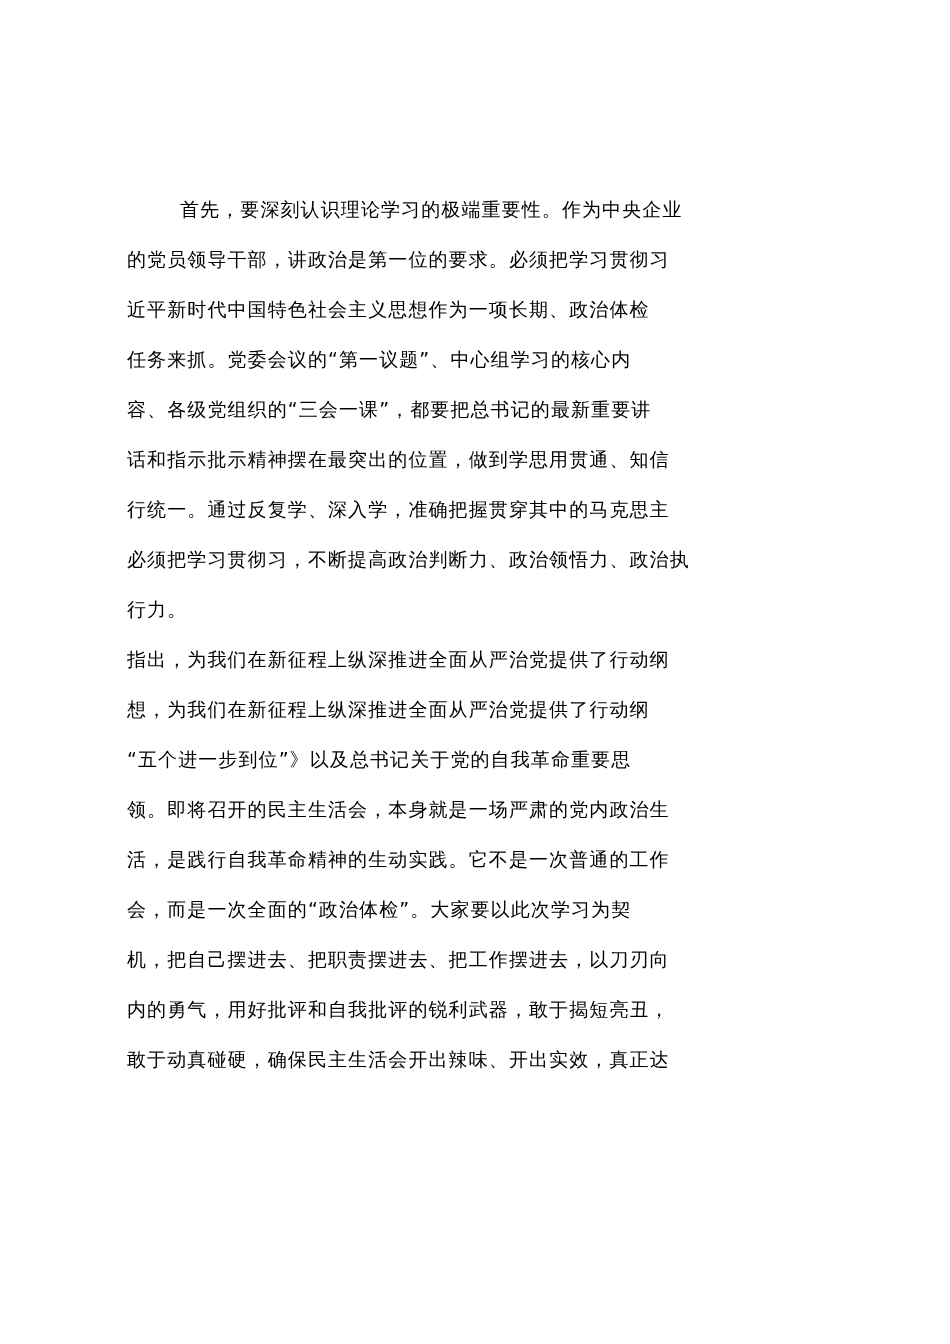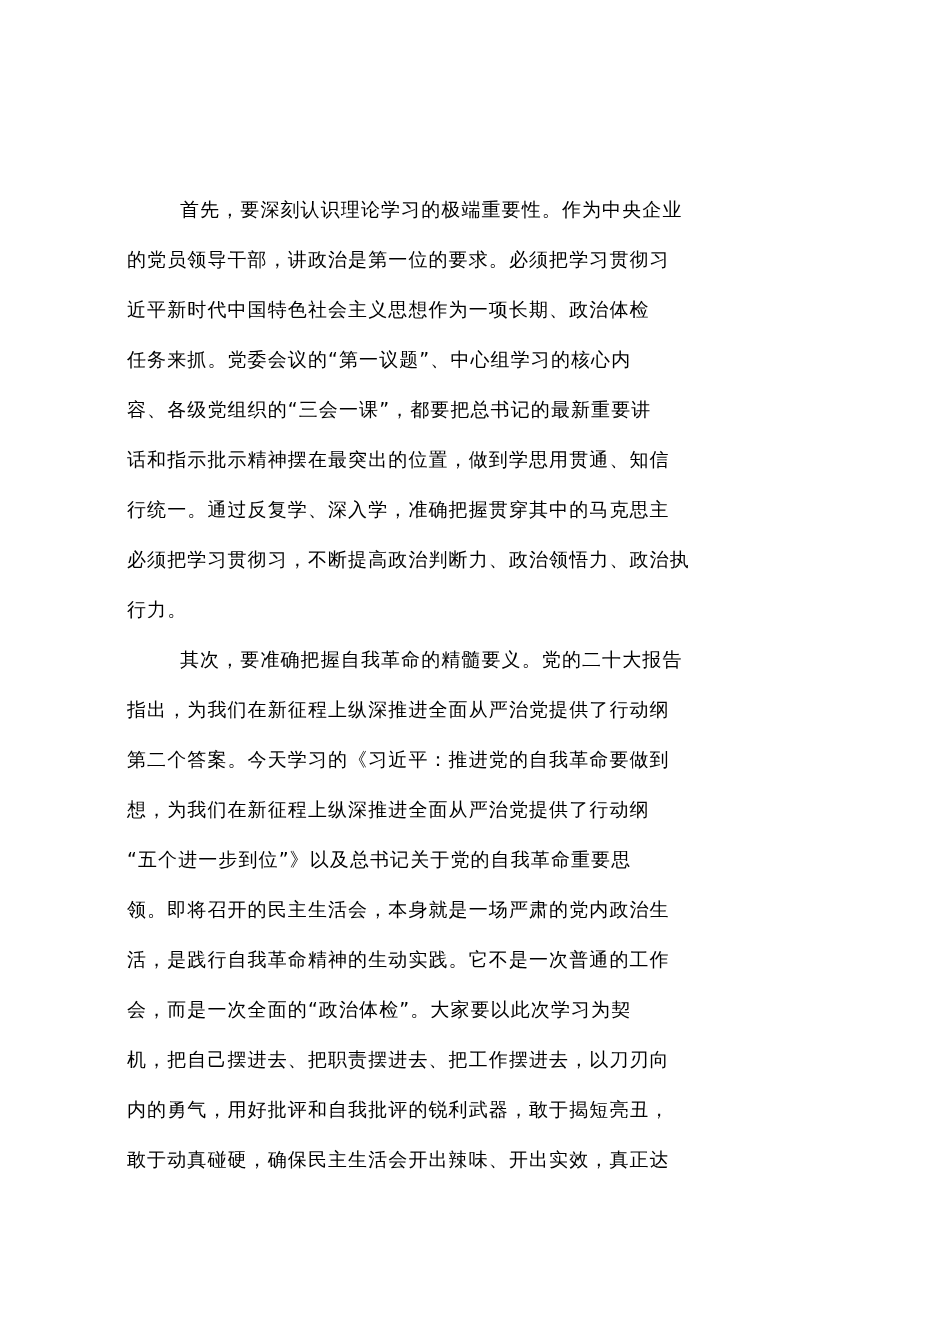--- a/index.html
+++ b/index.html
@@ -42,23 +42,21 @@
     <div class="line">的党员领导干部，讲政治是第一位的要求。必须把学习贯彻习</div>
     <div class="line">近平新时代中国特色社会主义思想作为一项长期、政治体检</div>
     <div class="line">任务来抓。党委会议的“第一议题”、中心组学习的核心内</div>
     <div class="line">容、各级党组织的“三会一课”，都要把总书记的最新重要讲</div>
     <div class="line">话和指示批示精神摆在最突出的位置，做到学思用贯通、知信</div>
     <div class="line">行统一。通过反复学、深入学，准确把握贯穿其中的马克思主</div>
     <div class="line">必须把学习贯彻习，不断提高政治判断力、政治领悟力、政治执</div>
     <div class="line">行力。</div>
   </div>
   <div class="paragraph">
-    <div class="line indent">其次，要准确把握自我革命的精髓要义。党的二十大报告</div>
     <div class="line">指出，为我们在新征程上纵深推进全面从严治党提供了行动纲</div>
-    <div class="line">第二个答案。今天学习的《习近平：推进党的自我革命要做到</div>
     <div class="line">想，为我们在新征程上纵深推进全面从严治党提供了行动纲</div>
     <div class="line">“五个进一步到位”》以及总书记关于党的自我革命重要思</div>
     <div class="line">领。即将召开的民主生活会，本身就是一场严肃的党内政治生</div>
     <div class="line">活，是践行自我革命精神的生动实践。它不是一次普通的工作</div>
     <div class="line">会，而是一次全面的“政治体检”。大家要以此次学习为契</div>
     <div class="line">机，把自己摆进去、把职责摆进去、把工作摆进去，以刀刃向</div>
     <div class="line">内的勇气，用好批评和自我批评的锐利武器，敢于揭短亮丑，</div>
     <div class="line">敢于动真碰硬，确保民主生活会开出辣味、开出实效，真正达</div>
   </div>
 </div>

